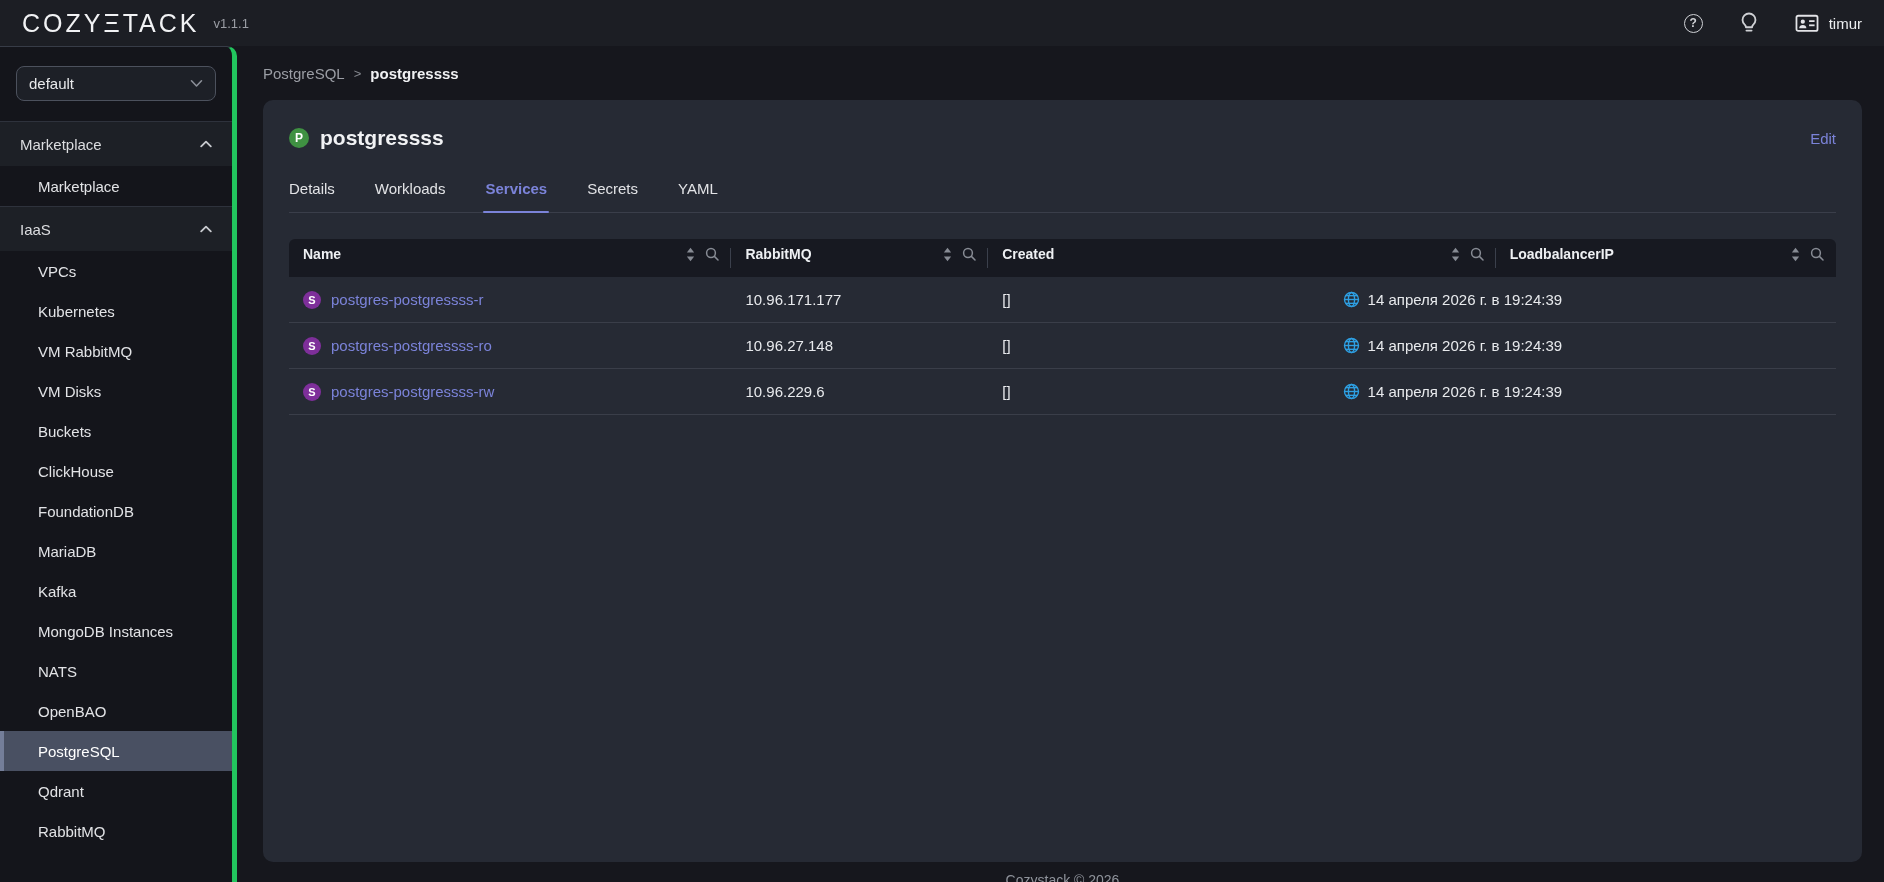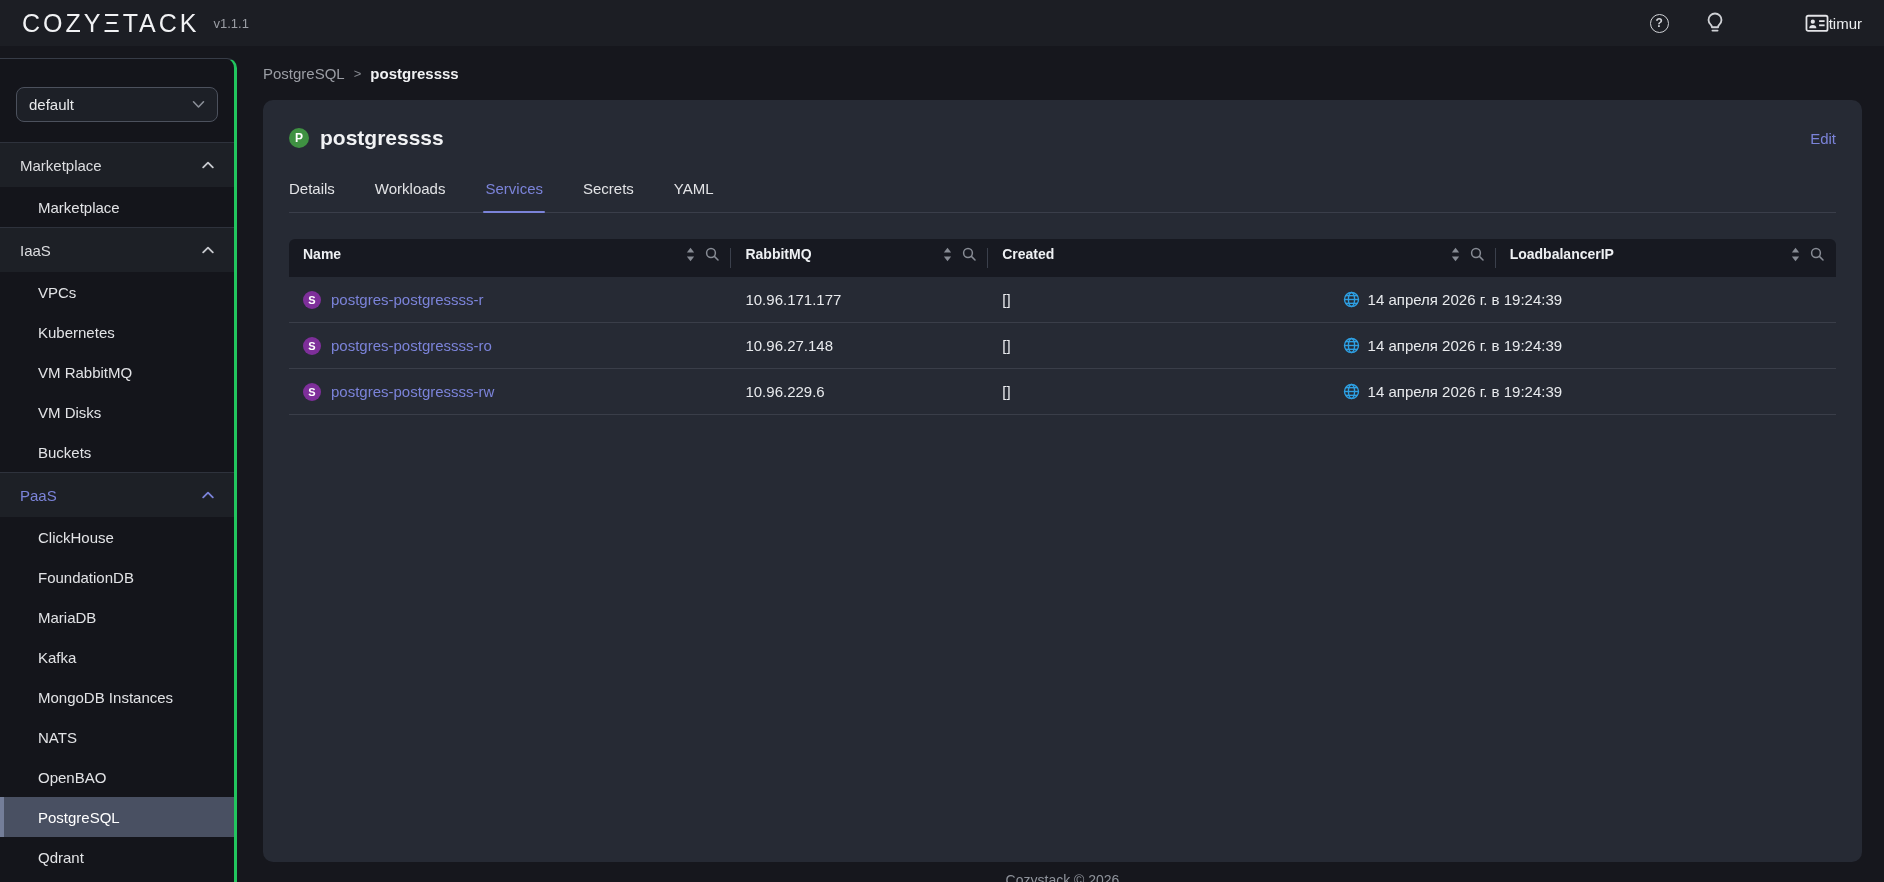--- a/index.html
+++ b/index.html
@@ -18,28 +18,28 @@
   .logo { font-size:25px; letter-spacing:3px; color:#f1f2f4; font-weight:400; cursor:pointer;text-align:center; }
   .logo-glyph { letter-spacing:3px; }
   .version { margin-left:14px; font-size:13px; font-weight:400; color:var(--muted-text,#9b9ea5); }
   .topbar-right { margin-left:auto; display:flex; align-items:center; gap:36px; }
   .icon-btn { display:flex; align-items:center; justify-content:center; cursor:pointer; color:#cfd1d5; }
   .help-circle {
     width:19px; height:19px; border:1.8px solid #cfd1d5; border-radius:50%;
     display:flex; align-items:center; justify-content:center;
     font-size:12px; font-weight:700; color:#cfd1d5;
   }
-  .user { display:flex; align-items:center; cursor:pointer;margin-left:44px; }
+  .user { display:flex; align-items:center; gap:10px; cursor:pointer; }
   .user-name { font-size:15px; color:#eceef0; }
   
   .layout { flex:1; display:flex; min-height:0; }
   .sidebar {
     width:237px; flex:none; background:var(--sidebar-bg,#14151b);
-    border-top:1px solid #373c47; border-right:3px solid #22c55e;
-    border-top-right-radius:10px; padding-top:28px; overflow:hidden;margin-top:12px;
+    border-top:1px solid #373c47; border-right:5px solid #22c55e;
+    border-top-right-radius:10px; padding-top:19px; overflow:hidden;
   }
   .ns-select {
     margin:0 16px 20px 16px; height:35px; border:1px solid #4c515d; border-radius:8px;
     background:#1d2027; display:flex; align-items:center; padding:0 12px;
     font-size:15px; color:#e8e9eb; cursor:pointer;
   }
   .ns-select .chev-down { margin-left:auto; color:#8a8e97; }
   .section-header {
     height:45px; display:flex; align-items:center; padding:0 20px;
     background:var(--section-header-bg,#1d2026); border-top:1px solid #2e323c;
@@ -69,21 +69,21 @@
   .card-header { display:flex; align-items:center; }
   .badge-p {
     width:20px; height:20px; border-radius:50%; background:var(--badge-green,#3f9142);
     color:#fff; font-size:12px; font-weight:700; display:flex; align-items:center;
     justify-content:center; margin-right:11px; flex:none;
   }
   .card-title { font-size:21px; font-weight:700; color:#f1f2f4; }
   .edit-link { margin-left:auto; font-size:15px; color:var(--accent,#7b83d9); cursor:pointer; }
   .tabs { margin-top:30px; display:flex; gap:40px; border-bottom:1px solid var(--divider,#3a3e4a); }
   .tab { padding-bottom:15px; font-size:15px; color:#e2e3e6; cursor:pointer; position:relative; }
-  .tab.active { color:var(--accent,#7b83d9); }
+  .tab.active { color:var(--accent,#7b83d9);font-weight:bold; }
   .tab.active::after {
     content:""; position:absolute; left:-2px; right:-2px; bottom:-1px; height:2px;
     background:var(--accent,#7b83d9); border-radius:1px;
   }
   
   .table { margin-top:26px; }
   .thead {
     height:38px; background:var(--table-header-bg,#171921); border-radius:6px 6px 0 0;
     display:flex; align-items:stretch;
   }
@@ -183,26 +183,20 @@
     <span class="nav-item-label">VM Disks</span>
   </div>
 
   <div class="nav-item">
     <span class="nav-item-label">Buckets</span>
   </div>
 </div>
   </section>
 
   <section class="nav-section">
-    <div class="section-header accent">
-      <span class="section-label">PaaS</span>
-      <svg class="chev" width="12" height="8" viewBox="0 0 12 8" fill="none" stroke="currentColor" stroke-width="1.8" stroke-linecap="round" stroke-linejoin="round">
-              <path d="M1.2 6.4 L6 1.6 L10.8 6.4"></path>
-            </svg>
-    </div>
     <div class="section-items">
   <div class="nav-item">
     <span class="nav-item-label">ClickHouse</span>
   </div>
 
   <div class="nav-item">
     <span class="nav-item-label">FoundationDB</span>
   </div>
 
   <div class="nav-item">

